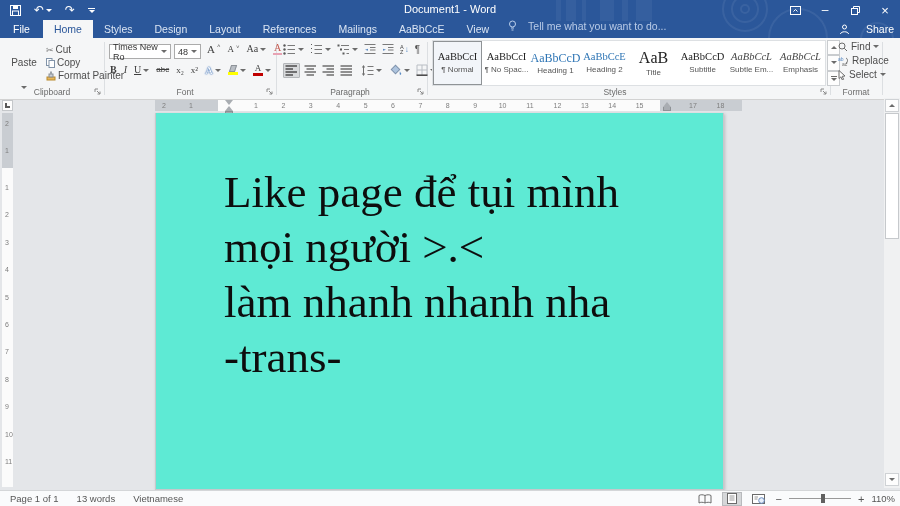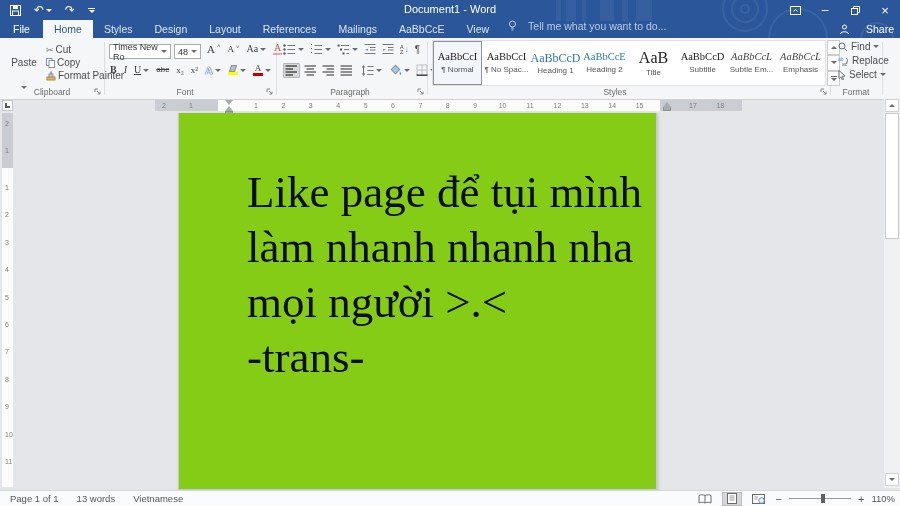--- a/index.html
+++ b/index.html
@@ -67,21 +67,21 @@
   #vruler .rnum{transform:none;left:3px}
   .ind-first{position:absolute;left:70px;top:0;width:0;height:0;border-left:4px solid transparent;border-right:4px solid transparent;border-top:5px solid #a9adb2}
   .ind-hang{position:absolute;left:70px;top:6px;width:0;height:0;border-left:4px solid transparent;border-right:4px solid transparent;border-bottom:5px solid #a9adb2}
   .ind-box{position:absolute;left:70px;top:11px;width:8px;height:4px;background:#a9adb2;border:1px solid #8e9296}
   .ind-right{position:absolute;left:508px;top:2px}
   .ind-right b{display:block;width:0;height:0;border-left:4px solid transparent;border-right:4px solid transparent;border-bottom:5px solid #a9adb2}
   .ind-right i{display:block;width:8px;height:4px;background:#a9adb2;border:1px solid #8e9296;border-top:none}
   #vruler{position:absolute;left:2px;top:113px;width:11px;height:374px;background:var(--ruler_face)}
   #vruler .vmargin{position:absolute;left:0;top:0;width:11px;height:55px;background:var(--ruler_margin)}
   
-  #page{position:absolute;left:178px;top:113px;width:479px;height:377px;background:#84cc16;border:1px solid #c6c8cb;border-top:none;box-shadow:1px 1px 3px rgba(0,0,0,.18)}
+  #page{position:absolute;left:155px;top:113px;width:569px;height:377px;background:#5eead4;border:1px solid #c6c8cb;border-top:none;box-shadow:1px 1px 3px rgba(0,0,0,.18)}
   #doctext{position:absolute;left:68px;top:52px;width:480px;font-family:"Liberation Serif","DejaVu Serif",serif;font-size:45px;line-height:55px;color:#0d0d0d}
   
   #vscroll{position:absolute;right:0;top:98px;width:16px;height:390px;background:#f0f1f2}
   .sbtn{position:absolute;left:1px;width:14px;height:13px;background:#fdfdfd;border:1px solid #cfd2d5;display:flex;align-items:center;justify-content:center}
   #sthumb{position:absolute;left:1px;top:15px;width:14px;height:126px;background:#fff;border:1px solid #c6c9cc}
   
   #statusbar{position:absolute;left:0;top:490px;width:900px;height:16px;background:#fafbfc;border-top:1px solid #d4d6d8;display:flex;align-items:center;font-size:9.5px;color:#565656}
   .st-left{display:flex;gap:18px;padding-left:10px}
   .st-right{position:absolute;right:5px;display:flex;align-items:center;gap:7px}
   .viewbtn{width:20px;height:14px;display:flex;align-items:center;justify-content:center}
@@ -539,22 +539,22 @@
     <span class="rnum" style="top: 261.8px;">8</span>
     <span class="rnum" style="top: 289.2px;">9</span>
     <span class="rnum" style="top: 316.6px;">10</span>
     <span class="rnum" style="top: 344px;">11</span>
   </div>
 
 <div id="page">
   <div id="doctext">
 
   <div class="docline">Like page để tụi mình</div>
+      <div class="docline">mọi người &gt;.&lt;</div>
       <div class="docline">làm nhanh nhanh nha</div>
-      <div class="docline">mọi người &gt;.&lt;</div>
       <div class="docline">-trans-</div>
     </div>
 </div>
 
 <div id="vscroll">
   <span class="sbtn" style="top:1px">
       <span class="caret-up"></span>
     </span>
   <div id="sthumb"></div>
   <span class="sbtn" style="top:375px">

